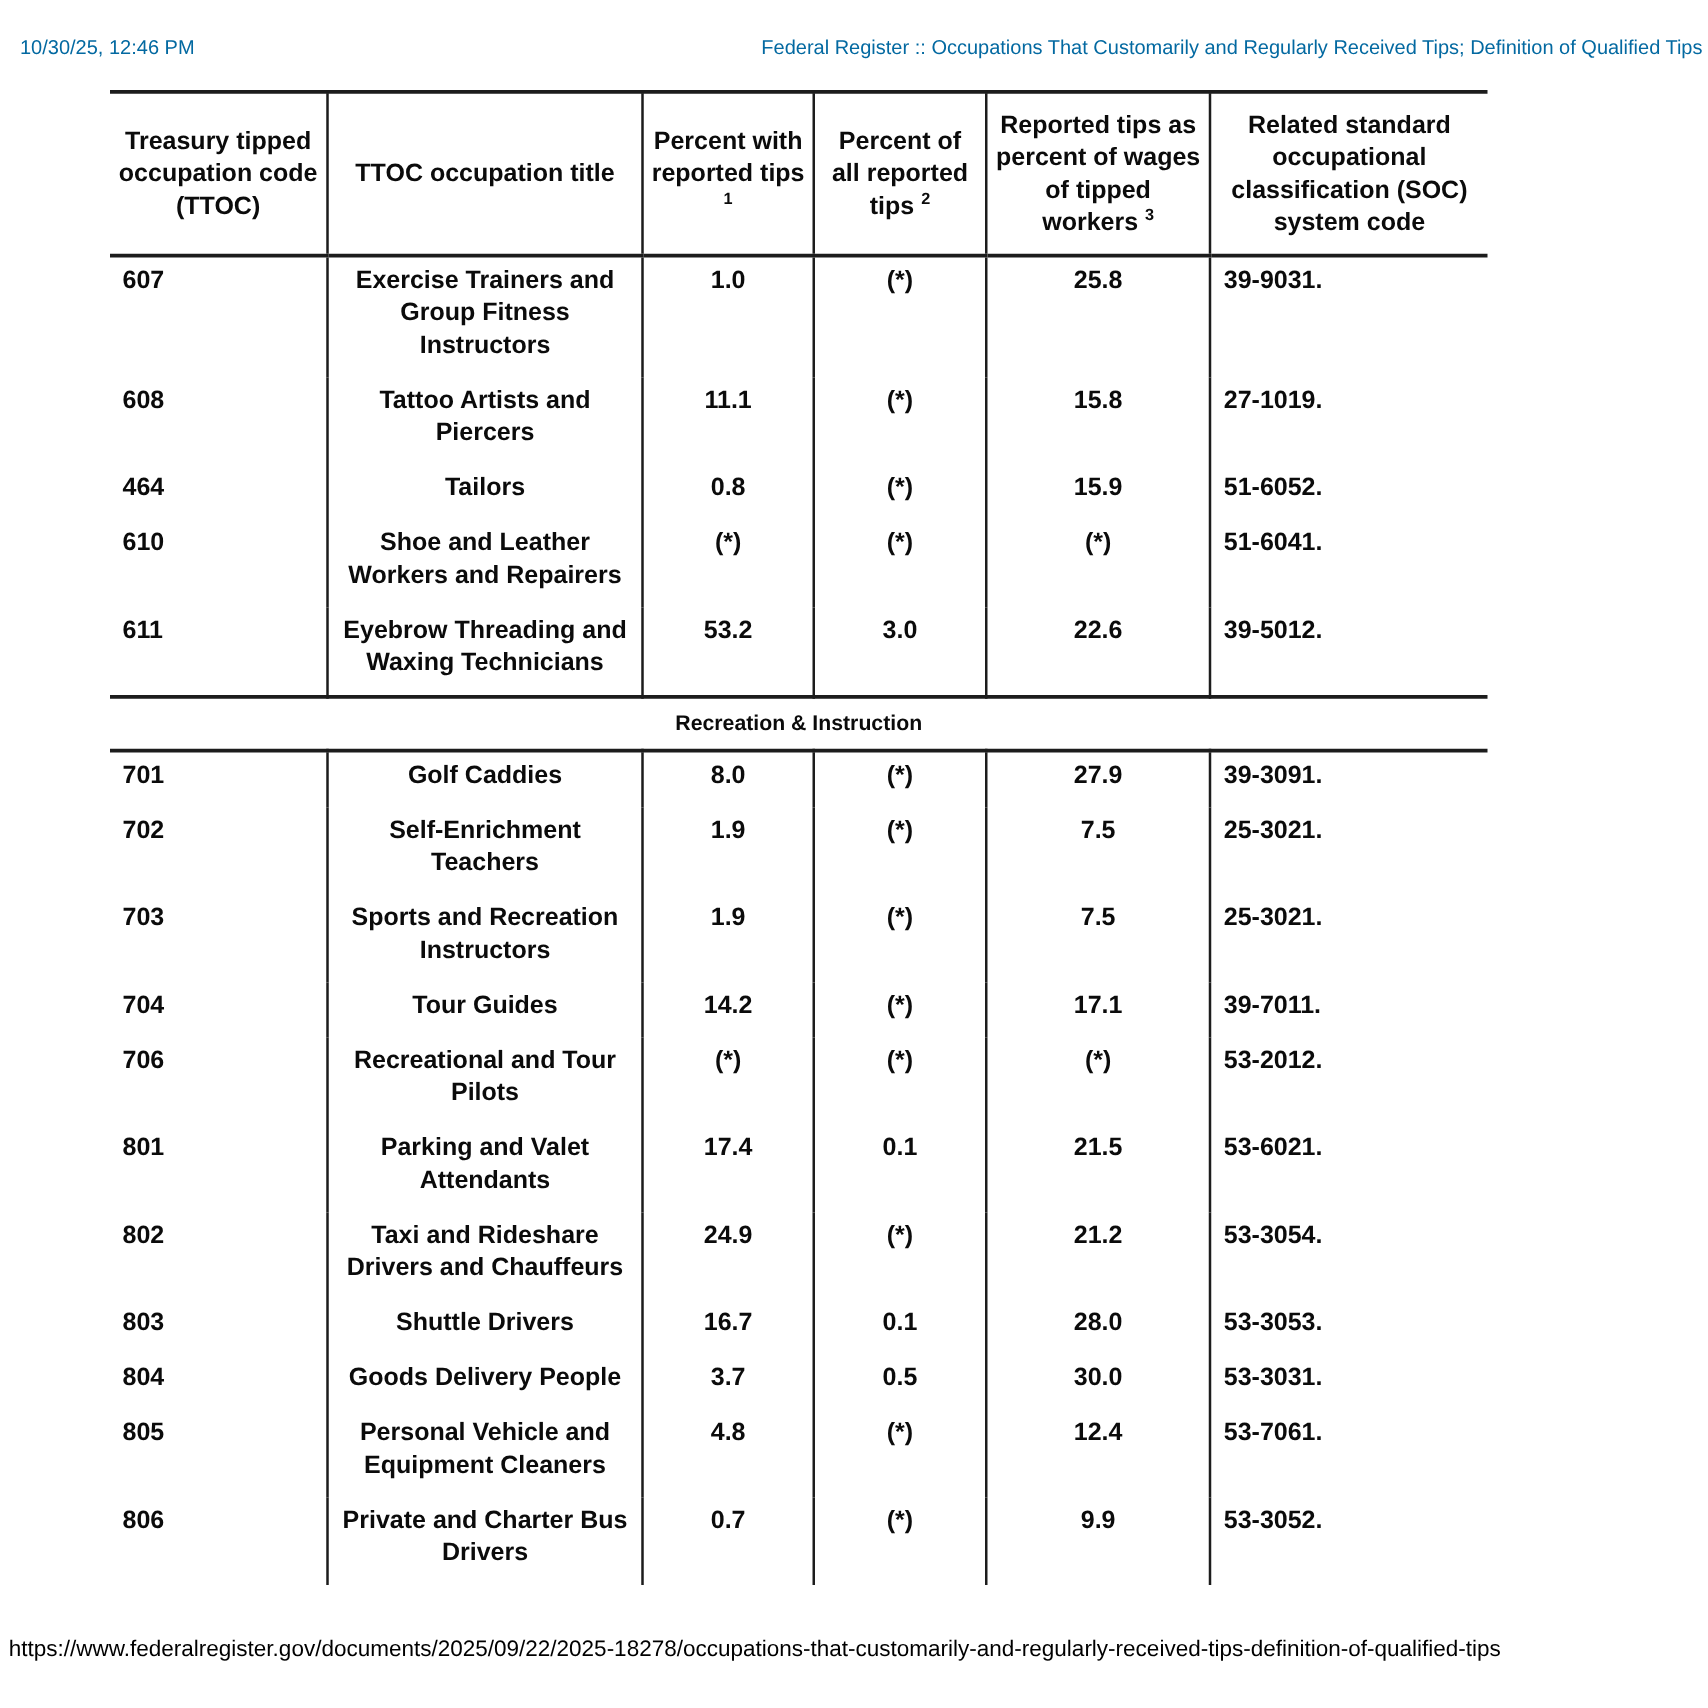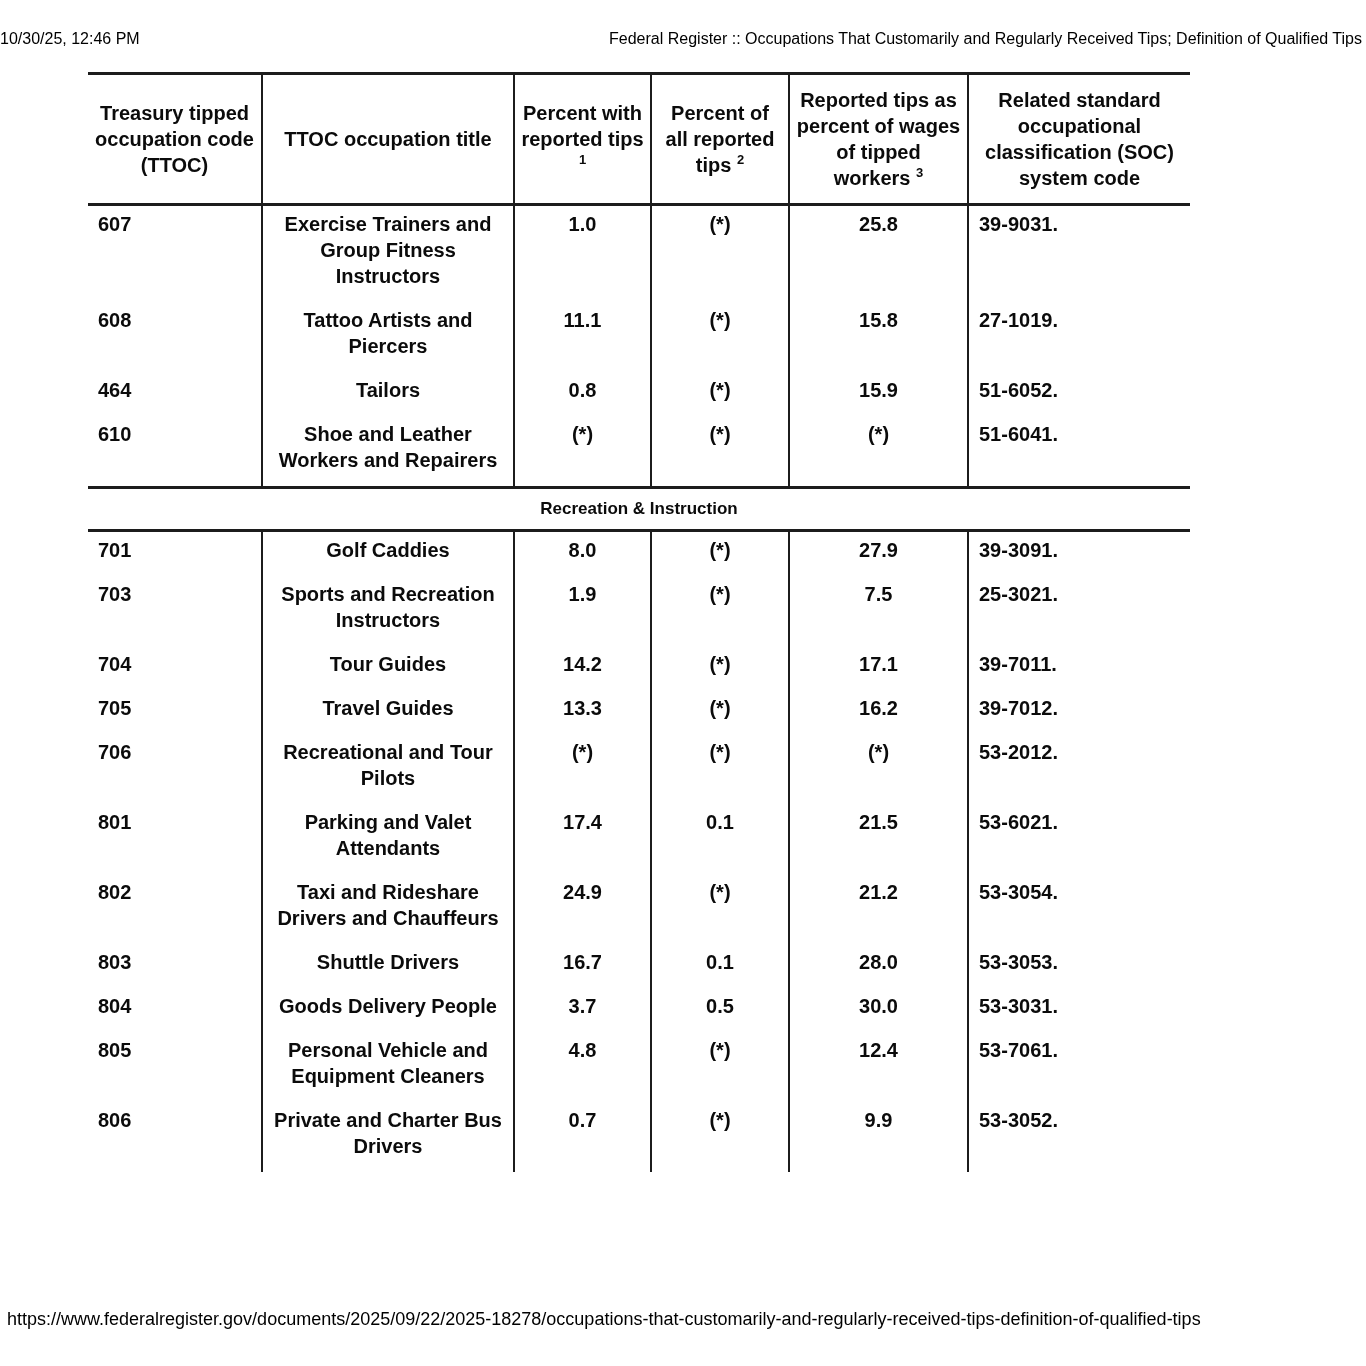--- a/index.html
+++ b/index.html
@@ -7,27 +7,27 @@
     width: 1366px; height: 1366px;
     background: #ffffff;
     color: #111111;
     font-family: "Liberation Sans", "DejaVu Sans", sans-serif;
     position: relative;
     overflow: hidden;
   }
   
   .print-header {
     position: absolute;
-    top: 30px; left: 0; right: 4px;
+    top: 30px; left: 16px; right: 4px;
     display: flex;
     justify-content: space-between;
     align-items: baseline;
     font-size: 16px;
     font-weight: 400;
-    color: #000000;
+    color: #0369a1;
   }
   .print-header .doc-title {
     text-align: right;
     white-space: nowrap;
   }
   
   .table-wrap {
     position: absolute;
     top: 72px;
     left: 88px;
@@ -140,54 +140,62 @@
           <td class="cell-soc">51-6052.</td>
         </tr>
         <tr class="data-row">
           <td class="cell-code">610</td>
           <td class="cell-title">Shoe and Leather Workers and Repairers</td>
           <td class="cell-num">(*)</td>
           <td class="cell-num">(*)</td>
           <td class="cell-num">(*)</td>
           <td class="cell-soc">51-6041.</td>
         </tr>
+        <tr class="data-row">
+          <td class="cell-code">611</td>
+          <td class="cell-title">Eyebrow Threading and Waxing Technicians</td>
+          <td class="cell-num">53.2</td>
+          <td class="cell-num">3.0</td>
+          <td class="cell-num">22.6</td>
+          <td class="cell-soc">39-5012.</td>
+        </tr>
         <tr class="section-row">
           <td colspan="6">Recreation &amp; Instruction</td>
         </tr>
         <tr class="data-row">
           <td class="cell-code">701</td>
           <td class="cell-title">Golf Caddies</td>
           <td class="cell-num">8.0</td>
           <td class="cell-num">(*)</td>
           <td class="cell-num">27.9</td>
           <td class="cell-soc">39-3091.</td>
         </tr>
         <tr class="data-row">
+          <td class="cell-code">702</td>
+          <td class="cell-title">Self-Enrichment Teachers</td>
+          <td class="cell-num">1.9</td>
+          <td class="cell-num">(*)</td>
+          <td class="cell-num">7.5</td>
+          <td class="cell-soc">25-3021.</td>
+        </tr>
+        <tr class="data-row">
           <td class="cell-code">703</td>
           <td class="cell-title">Sports and Recreation Instructors</td>
           <td class="cell-num">1.9</td>
           <td class="cell-num">(*)</td>
           <td class="cell-num">7.5</td>
           <td class="cell-soc">25-3021.</td>
         </tr>
         <tr class="data-row">
           <td class="cell-code">704</td>
           <td class="cell-title">Tour Guides</td>
           <td class="cell-num">14.2</td>
           <td class="cell-num">(*)</td>
           <td class="cell-num">17.1</td>
           <td class="cell-soc">39-7011.</td>
-        </tr>
-        <tr class="data-row">
-          <td class="cell-code">705</td>
-          <td class="cell-title">Travel Guides</td>
-          <td class="cell-num">13.3</td>
-          <td class="cell-num">(*)</td>
-          <td class="cell-num">16.2</td>
-          <td class="cell-soc">39-7012.</td>
         </tr>
         <tr class="data-row">
           <td class="cell-code">706</td>
           <td class="cell-title">Recreational and Tour Pilots</td>
           <td class="cell-num">(*)</td>
           <td class="cell-num">(*)</td>
           <td class="cell-num">(*)</td>
           <td class="cell-soc">53-2012.</td>
         </tr>
         <tr class="data-row">

